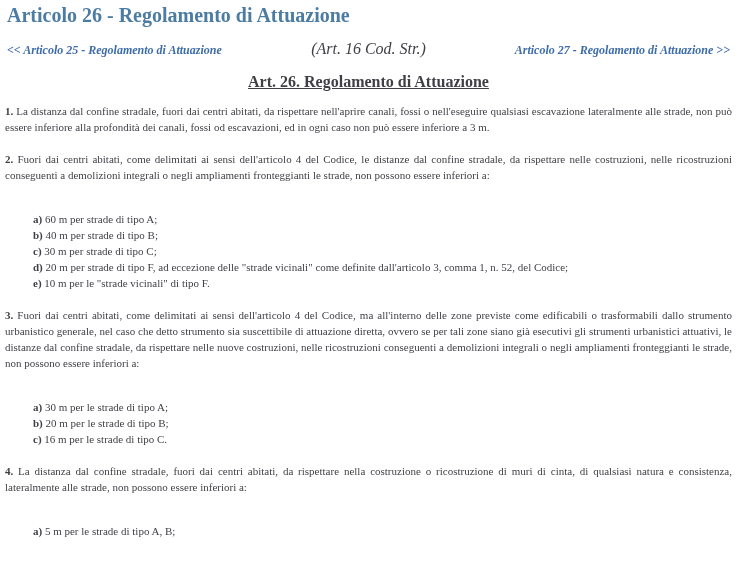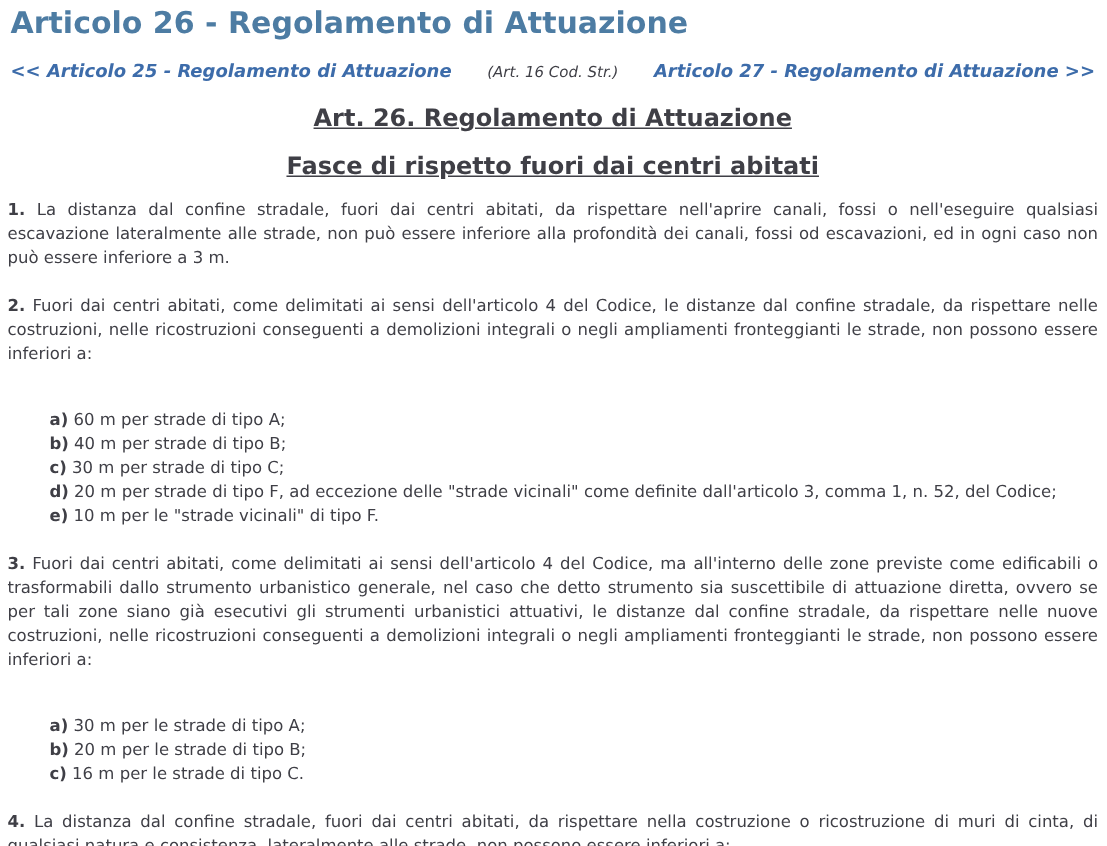--- a/index.html
+++ b/index.html
@@ -9,20 +9,21 @@
     height: 564px;
     overflow: hidden;
     font-family: "DejaVu Sans", "Liberation Sans", sans-serif;
     font-size: 11px;
     color: #3F3F46;
   }
   .page {
     width: 738px;
     height: 414px;
     padding: 2px 6px 0 5px;
+    font-family: Liberation Serif, serif;
   }
   h1.page-title {
     margin: 0;
     padding: 1px 0 0 2px;
     font-size: 20px;
     line-height: 24px;
     font-weight: bold;
     color: #4D7CA3;
   }
   .article-nav {
@@ -35,21 +36,21 @@
   .article-nav a.nav-link {
     color: #3D6CAA;
     font-weight: bold;
     font-style: italic;
     font-size: 12px;
     text-decoration: none;
     cursor: pointer;
   }
   .article-nav .code-ref {
     font-style: italic;
-    font-size: 10px;
+    font-size: 16px;
     color: #3F3F46;
     white-space: nowrap;
     padding: 0 8px;
   }
   h2.article-heading, h3.article-subheading {
     margin: 0;
     text-align: center;
     font-size: 16px;
     font-weight: bold;
     text-decoration: underline;
@@ -80,21 +81,20 @@
 
   <h1 class="page-title">Articolo 26 - Regolamento di Attuazione</h1>
 
   <div class="article-nav">
     <span class="side left"><a class="nav-link">&lt;&lt; Articolo 25 - Regolamento di Attuazione</a></span>
     <span class="code-ref">(Art. 16 Cod. Str.)</span>
     <span class="side right"><a class="nav-link">Articolo 27 - Regolamento di Attuazione &gt;&gt;</a></span>
   </div>
 
   <h2 class="article-heading">Art. 26. Regolamento di Attuazione</h2>
-  <h3 class="article-subheading">Fasce di rispetto fuori dai centri abitati</h3>
 
   <div class="content">
 
     <p class="para">
       <span class="num">1.</span>
       <span>La distanza dal confine stradale, fuori dai centri abitati, da rispettare nell'aprire canali, fossi o nell'eseguire qualsiasi escavazione lateralmente alle strade, non può essere inferiore alla profondità dei canali, fossi od escavazioni, ed in ogni caso non può essere inferiore a 3 m.</span>
     </p>
 
     <p class="para">
       <span class="num">2.</span>

